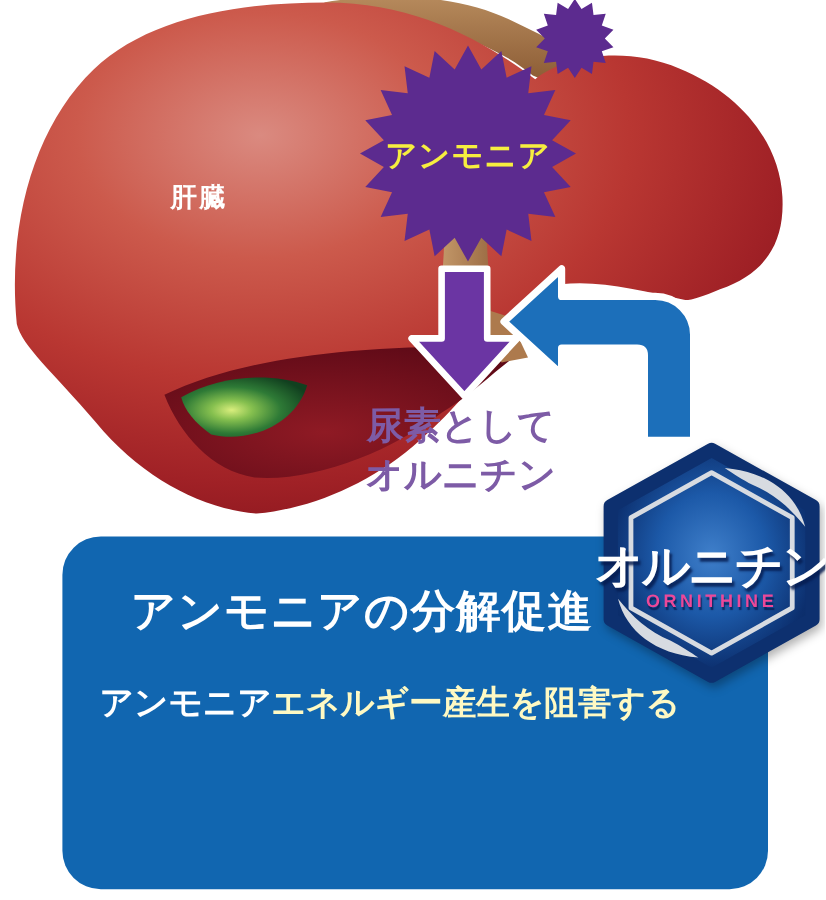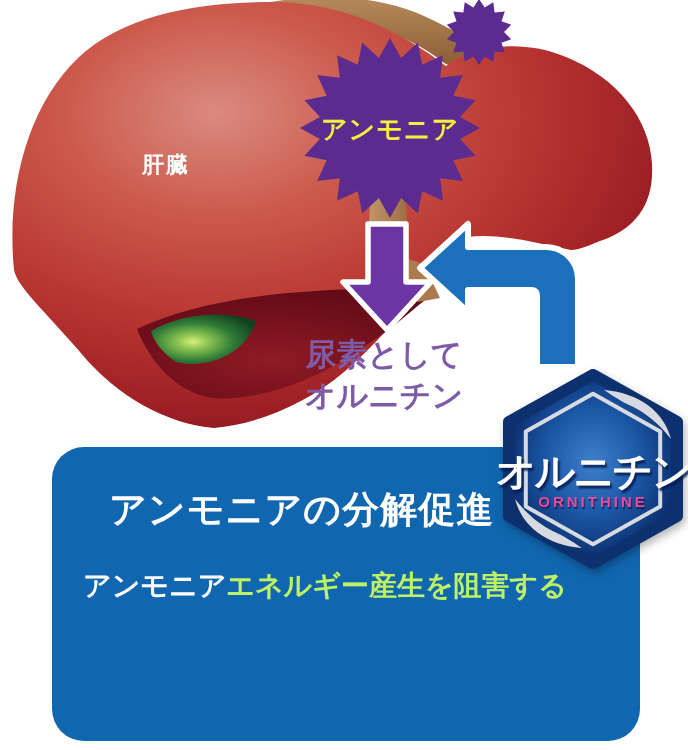--- a/index.html
+++ b/index.html
@@ -14,21 +14,21 @@
     background:#1166b0;border-radius:32px;z-index:1;
   }
   .infobox-heading{
     position:absolute;left:40px;top:38px;
     font-size:37px;font-weight:bold;color:#ffffff;letter-spacing:1px;white-space:nowrap;margin-left:17px;
   }
   .infobox-body{
     position:absolute;left:31px;top:116px;
     font-size:28px;font-weight:bold;color:#ffffff;line-height:45px;white-space:nowrap;
   }
-  .hl{color:#bef264;}
+  .hl{color:#fef9c3;}
   
   .txt{position:absolute;z-index:3;white-space:nowrap;}
   .liver-label{left:142px;top:150px;font-size:22px;font-weight:bold;color:#ffffff;letter-spacing:2px;}
   .ammonia-label{left:390px;top:112px;transform:translateX(-50%);
     font-size:26px;font-weight:bold;color:#f6ee3f;letter-spacing:1px;}
   .urea-note{left:384px;top:334px;transform:translateX(-50%);
     font-size:31px;font-weight:bold;color:#7d5ba6;line-height:41px;text-align:center;}
   .badge-title{left:593px;top:444px;transform:translateX(-50%);z-index:4;
     font-size:40px;font-weight:bold;color:#ffffff;letter-spacing:-2px;
     text-shadow:2px 3px 2px rgba(6,28,80,.85);}

